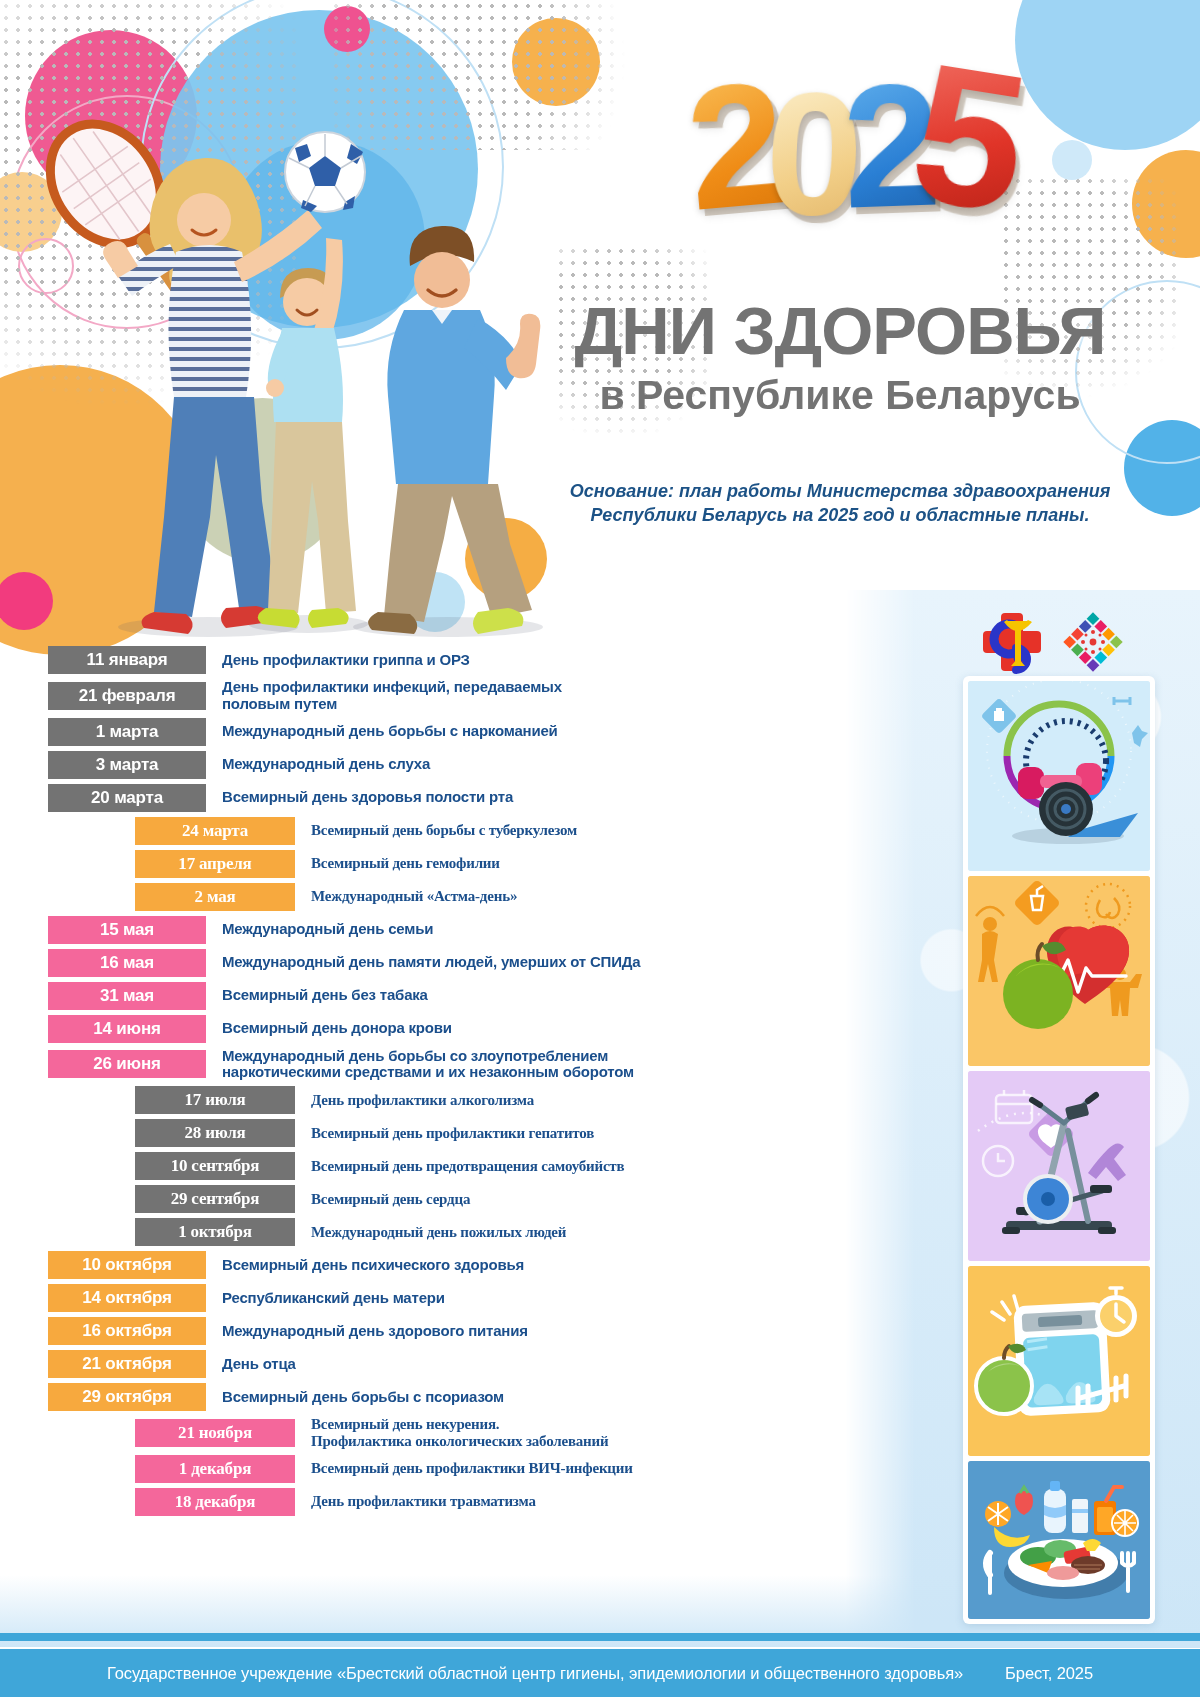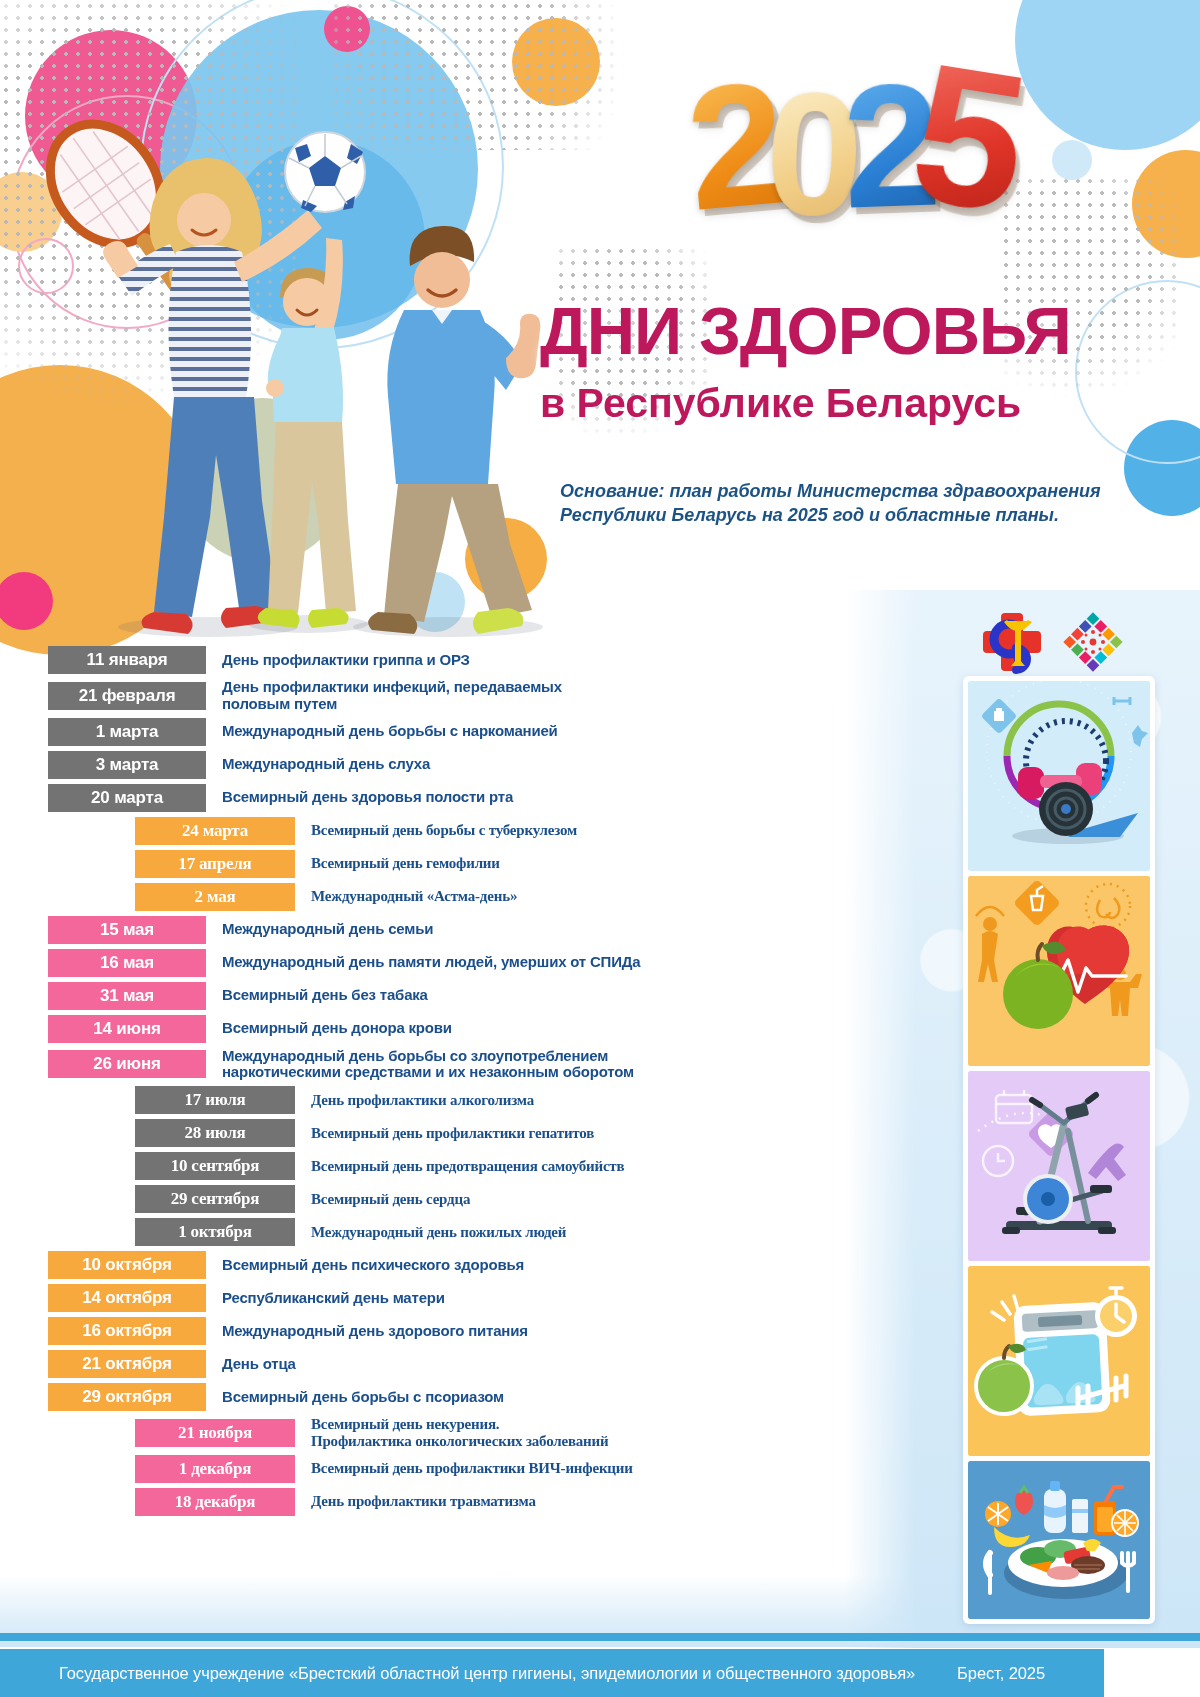--- a/index.html
+++ b/index.html
@@ -43,25 +43,25 @@
   .year{position:absolute;left:618px;top:58px;width:470px;text-align:center;
         font-size:175px;line-height:1;font-weight:800;z-index:3;}
   .digit{display:inline-block;margin:0 -10px;color:transparent;
          -webkit-background-clip:text;background-clip:text;
          filter:drop-shadow(5px 7px 0 rgba(90,60,20,.25)) drop-shadow(0 3px 3px rgba(0,0,0,.2));}
   .digit.orange{background-image:linear-gradient(160deg,#fbc45e,#ef8c16 60%,#d97407);transform:rotate(-5deg);}
   .digit.cream{background-image:linear-gradient(160deg,#fdf3d3,#f2cf88 60%,#e0b264);transform:rotate(2deg) translateY(8px);}
   .digit.blue{background-image:linear-gradient(160deg,#66b5f0,#2a7fd4 60%,#1a5ea8);transform:rotate(-2deg);}
   .digit.red{background-image:linear-gradient(160deg,#f4766a,#e03428 55%,#b21f14);transform:rotate(9deg) translateY(-8px) scale(1.12);}
 
-  .title-block{position:absolute;left:540px;top:296px;width:600px;text-align:left;color:#be185d;z-index:3;}
+  .title-block{position:absolute;left:540px;top:296px;width:600px;text-align:center;color:#737373;z-index:3;}
   .main-title{font-size:67px;font-weight:800;letter-spacing:-1px;line-height:1.05;
               text-shadow:0 0 10px rgba(255,255,255,.9);}
-  .sub-title{font-size:41px;font-weight:700;margin-top:14px;}
-  .basis{position:absolute;left:560px;top:479px;width:560px;text-align:left;z-index:3;
+  .sub-title{font-size:41px;font-weight:700;margin-top:6px;}
+  .basis{position:absolute;left:560px;top:479px;width:560px;text-align:center;z-index:3;
          font-style:italic;font-weight:700;font-size:18px;line-height:1.35;color:#1C5286;white-space:pre-line;}
 
   
   .logo1{position:absolute;left:980px;top:610px;width:64px;height:64px;z-index:3;}
   .logo2{position:absolute;left:1056px;top:612px;width:74px;height:60px;z-index:3;}
 
   
   .bokeh{position:absolute;left:845px;top:590px;width:355px;height:1058px;z-index:0;
      background-image:
        radial-gradient(circle at 78% 12%, rgba(255,255,255,.85) 0 38px, transparent 40px),
@@ -91,21 +91,21 @@
   
   .sidebar{position:absolute;left:963px;top:676px;width:192px;height:948px;z-index:2;
            background:#fff;border-radius:6px;box-shadow:0 2px 8px rgba(60,110,150,.18);
            padding:5px;box-sizing:border-box;display:flex;flex-direction:column;gap:5px;}
   .tile{width:182px;height:190px;border-radius:3px;overflow:hidden;flex:0 0 auto;}
   .tile:last-child{height:158px;}
   .tile svg{display:block;width:100%;height:100%;}
 
   
   .footer-line{position:absolute;left:0;top:1633px;width:1200px;height:8px;background:#3FA6D9;z-index:3;}
-  .footer-bar{position:absolute;left:0;top:1649px;width:1104px;height:48px;background:#3FA6D9;z-index:3;
+  .footer-bar{position:absolute;left:0;top:1649px;width:1200px;height:48px;background:#3FA6D9;z-index:3;
               display:flex;align-items:center;justify-content:center;gap:42px;
               color:#fff;font-size:16.5px;letter-spacing:-.1px;}
 </style>
 </head>
 <body>
 
 <div class="page">
 
   <div class="circ c1"></div>
   <div class="circ c2"></div>

